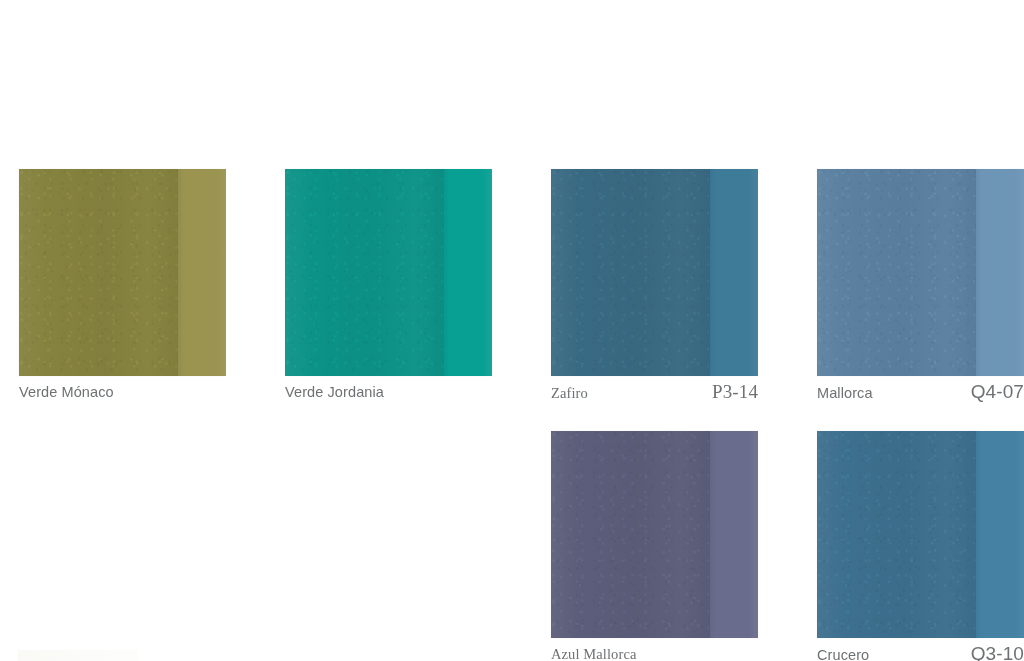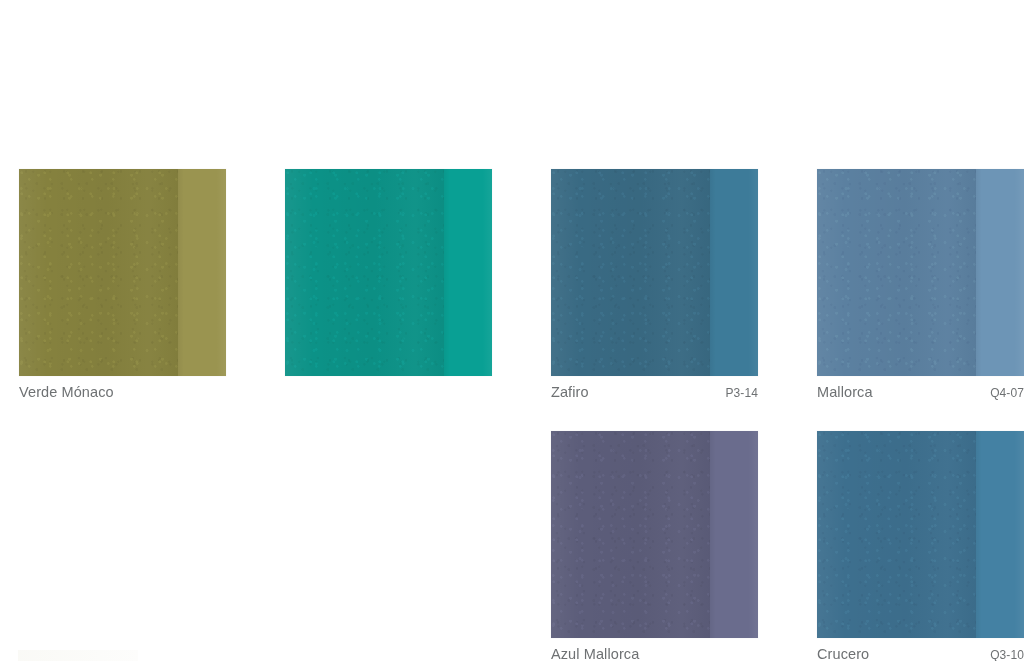--- a/index.html
+++ b/index.html
@@ -27,21 +27,21 @@
   }
 
   .swatch-cell {
     position: absolute;
     width: 207px;
   }
 
   
   .col-1 { left: 5px; }
   .col-2 { left: 271px; }
-  .col-3 { left: 537px; }
+  .col-3 { left: 537px; font-family: Liberation Serif, serif; }
   .col-4 { left: 803px; }
 
   
   .row-1 { top: 169px; }
   .row-2 { top: 431px; }
 
   .swatch-chip {
     position: relative;
     width: 207px;
     height: 207px;
@@ -128,21 +128,21 @@
     letter-spacing: 0.1px;
     white-space: nowrap;
   }
 
   .swatch-name {
     color: #6e7173;
   }
 
   .swatch-code {
     color: #6e7173;
-    font-size: 12px;
+    font-size: 19px;
   }
 
   
   #bottom-edge-artifact {
     position: absolute;
     left: 4px;
     bottom: 0;
     width: 120px;
     height: 11px;
     opacity: 0.05;
@@ -164,20 +164,24 @@
       <span class="swatch-name">Verde Mónaco</span>
       <span class="swatch-code"></span>
     </div>
   </div>
 
   <div class="swatch-cell col-2 row-1">
     <div class="swatch-chip">
       <div class="chip-main" style="background-color:#0c9287;"></div>
       <div class="chip-strip" style="background-color:#09a094;"></div>
     </div>
+    <div class="swatch-caption">
+      <span class="swatch-name">Verde Jordania</span>
+      <span class="swatch-code"></span>
+    </div>
   </div>
 
   <div class="swatch-cell col-3 row-1">
     <div class="swatch-chip">
       <div class="chip-main" style="background-color:#396a83;"></div>
       <div class="chip-strip" style="background-color:#3d7b99;"></div>
     </div>
     <div class="swatch-caption">
       <span class="swatch-name">Zafiro</span>
       <span class="swatch-code">P3-14</span>

